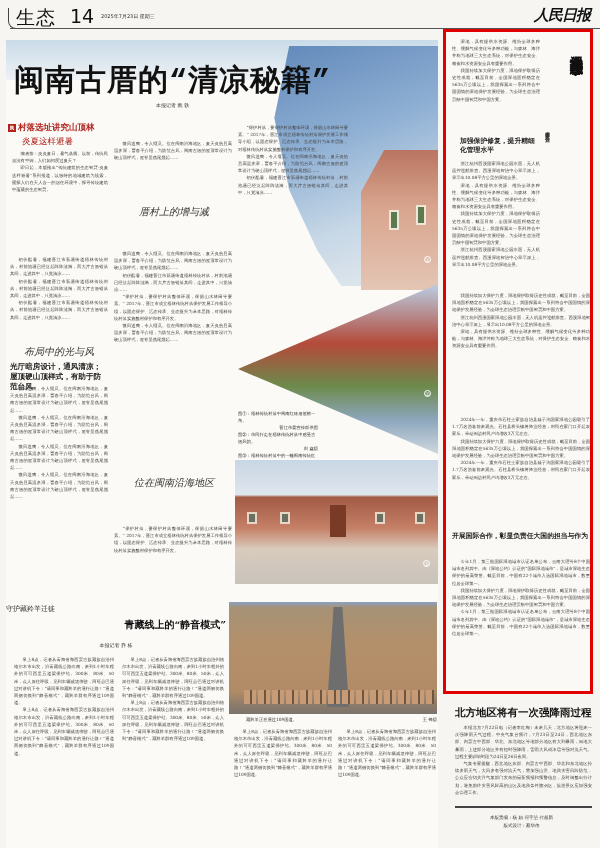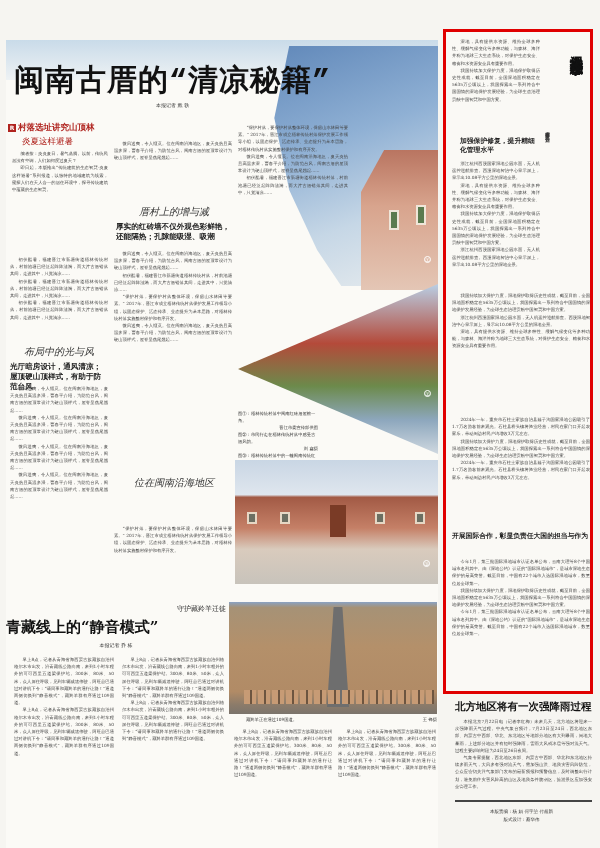--- a/index.html
+++ b/index.html
@@ -31,47 +31,55 @@
   .sub{position:absolute;text-align:center}
   .sub .kick{font-size:10px;font-style:italic;color:#333}
   .sub .head{font-family:"DejaVu Sans",sans-serif;font-weight:bold;font-size:7.6px;color:#222;line-height:10px;text-align:left;margin-top:3px}
   .diamond{position:absolute;left:232px;top:244px;width:200px;height:170px;background:linear-gradient(180deg,#b9cfe5 0%,#b44a3a 35%,#6c8a4b 60%,#8da7bd 80%,#cfd8e0 100%);clip-path:polygon(0 50%,100% 0,100% 100%)}
   .caption{position:absolute;font-size:4.3px;line-height:7px;color:#333}
   .photo3{position:absolute;left:229px;top:420px;width:203px;height:124px;background:linear-gradient(180deg,#c9d6e4 0%,#dfe6ee 28%,#a25a45 30%,#c58067 55%,#d9cbbd 72%,#c8c3bb 100%)}
   .photo3 .door{position:absolute;left:95px;top:45px;width:16px;height:32px;background:#7a3b26}
   .photo3 .w{position:absolute;top:52px;width:10px;height:12px;background:#6c6f62;border:2px solid #e6d7c4}
   
   .bart{position:absolute;left:6px;top:592px;width:432px;height:256px;background:#fbfaf6}
-  .kicker2{position:absolute;left:0;top:12px;width:220px;text-align:right;font-size:7px;color:#333}
-  .title2{position:absolute;left:0;top:26px;width:220px;text-align:left;font-size:15px;font-weight:bold;color:#111}
+  .kicker2{position:absolute;left:0;top:12px;width:220px;text-align:left;font-size:7px;color:#333}
+  .title2{position:absolute;left:0;top:26px;width:220px;text-align:right;font-size:10px;font-weight:bold;color:#111}
   .by2{position:absolute;left:0;top:50px;width:220px;text-align:center;font-size:5px;color:#333}
   .photo4{position:absolute;left:223px;top:10px;width:208px;height:112px;background:linear-gradient(180deg,#8aa2c2 0%,#a69276 5%,#b4906a 40%,#b18b66 80%,#8b7b6a 92%,#7b746c 100%)}
   .road{position:absolute;left:98px;top:5px;width:22px;height:100px;background:#6e6e6e;clip-path:polygon(30% 0,70% 0,100% 100%,0 100%)}
   .herd{position:absolute;left:15px;top:88px;width:190px;height:14px;background:repeating-linear-gradient(90deg,#c79b75 0 6px,#6d5540 6px 8px,#c79b75 8px 12px,transparent 12px 14px)}
   
   .redbox{position:absolute;left:443px;top:29px;width:150px;height:665px;border:3px solid #e00000;background:#faf9f5;overflow:hidden}
   .vtitle{position:absolute;right:6px;top:14px;width:18px;font-size:13px;font-weight:bold;color:#111;line-height:15px;writing-mode:vertical-rl}
   .vby{position:absolute;left:97px;top:96px;width:8px;font-size:4.5px;color:#333;writing-mode:vertical-rl;line-height:8px}
   .rcol{position:absolute;font-size:4.3px;line-height:7.2px;color:#444;text-align:justify;overflow:hidden}
   .rcol p{text-indent:2em}
   .rsub{position:absolute;font-family:"DejaVu Sans",sans-serif;font-weight:bold;font-size:6.8px;line-height:9px;color:#222}
   
   .brart{position:absolute;left:443px;top:700px;width:157px;height:148px}
-  .brtitle{font-size:10.5px;font-weight:bold;color:#111;padding-left:12px;}
+  .brtitle{font-size:10.5px;font-weight:bold;color:#111;padding-left:12px;margin-top:6px}
   .brcol{font-size:4.3px;line-height:7.2px;color:#444;padding:4px 8px 0 12px;text-align:justify}
   .brcol p{text-indent:2em}
   .brrule{margin:10px 8px 0 12px;height:1.5px;background:#444}
   .credits{font-size:4.5px;color:#333;text-align:center;line-height:8px;margin-top:6px}
   .cnum{position:absolute;font-size:5px;color:#fff;width:7px;height:7px;border:0.6px solid #fff;border-radius:50%;text-align:center;line-height:6px}
 </style>
 </head>
 <body>
 
 <div class="page">
 
+  <div class="hdr">
+    <div class="curve"></div>
+    <span class="sec">生态</span>
+    <span class="pno">14</span>
+    <span class="date">2025年7月23日  星期三</span>
+    <span class="mast">人民日报</span>
+    <div class="bar"></div>
+  </div>
 
   <div class="lart">
     <div class="sky"></div>
     <div class="photo1"></div>
     <div class="bldg">
       <div class="win" style="left:28px;top:60px"></div>
       <div class="win" style="left:55px;top:55px"></div>
     </div>
     <span class="cnum" style="left:418px;top:216px">①</span>
 
@@ -102,21 +110,20 @@
       <p>微风送爽，令人惬意。位在闽南沿海地区，夏天炎热且高温多湿，曹春平介绍，为防范台风，闽南古厝的屋顶常设计为硬山顶样式，屋脊呈燕尾翘起……</p>
       <p>微风送爽，令人惬意。位在闽南沿海地区，夏天炎热且高温多湿，曹春平介绍，为防范台风，闽南古厝的屋顶常设计为硬山顶样式，屋脊呈燕尾翘起……</p>
       <p>微风送爽，令人惬意。位在闽南沿海地区，夏天炎热且高温多湿，曹春平介绍，为防范台风，闽南古厝的屋顶常设计为硬山顶样式，屋脊呈燕尾翘起……</p>
     </div>
 
     <div class="col" style="left:108px;top:100px;width:118px;height:60px">
       <p>微风送爽，令人惬意。位在闽南沿海地区，夏天炎热且高温多湿，曹春平介绍，为防范台风，闽南古厝的屋顶常设计为硬山顶样式，屋脊呈燕尾翘起……</p>
     </div>
     <div class="sub" style="left:110px;top:165px;width:116px">
       <div class="kick">厝村上的增与减</div>
-      <div class="head">厚实的红砖墙不仅外观色彩鲜艳，还能隔热；孔隙能吸湿、吸潮</div>
     </div>
     <div class="col" style="left:108px;top:210px;width:118px;height:225px">
       <p>微风送爽，令人惬意。位在闽南沿海地区，夏天炎热且高温多湿，曹春平介绍，为防范台风，闽南古厝的屋顶常设计为硬山顶样式，屋脊呈燕尾翘起……</p>
       <p>初伏酷暑，福建晋江市新塘街道梧林传统村落，村前池塘已经泛起阵阵涟漪，而大片古厝错落其间，走进其中，只觉清凉……</p>
       <p>“保护村落，要保护村落整体环境，保留山水林田等要素。” 2017年，晋江市成立梧林传统村落保护发展工作领导小组，以固态保护、活态传承、业态提升为基本思路，对梧林传统村落实施整村保护和有序开发。</p>
       <p>微风送爽，令人惬意。位在闽南沿海地区，夏天炎热且高温多湿，曹春平介绍，为防范台风，闽南古厝的屋顶常设计为硬山顶样式，屋脊呈燕尾翘起……</p>
     </div>
     <div class="sub" style="left:110px;top:436px;width:116px">
       <div class="kick">位在闽南沿海地区</div>
     </div>

